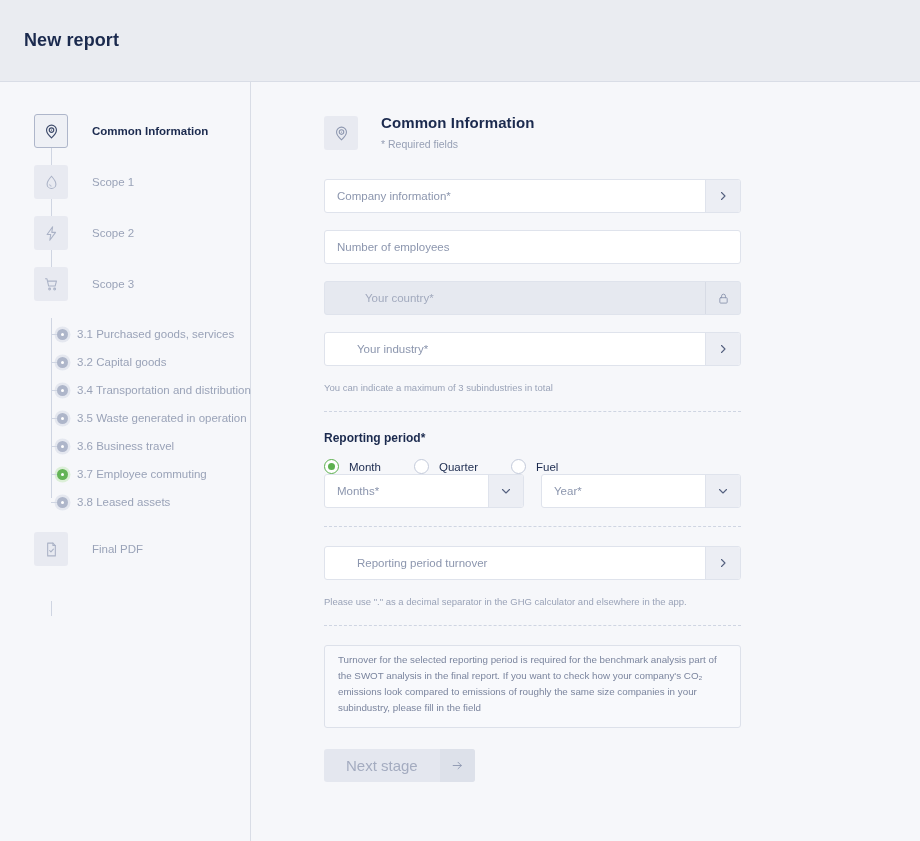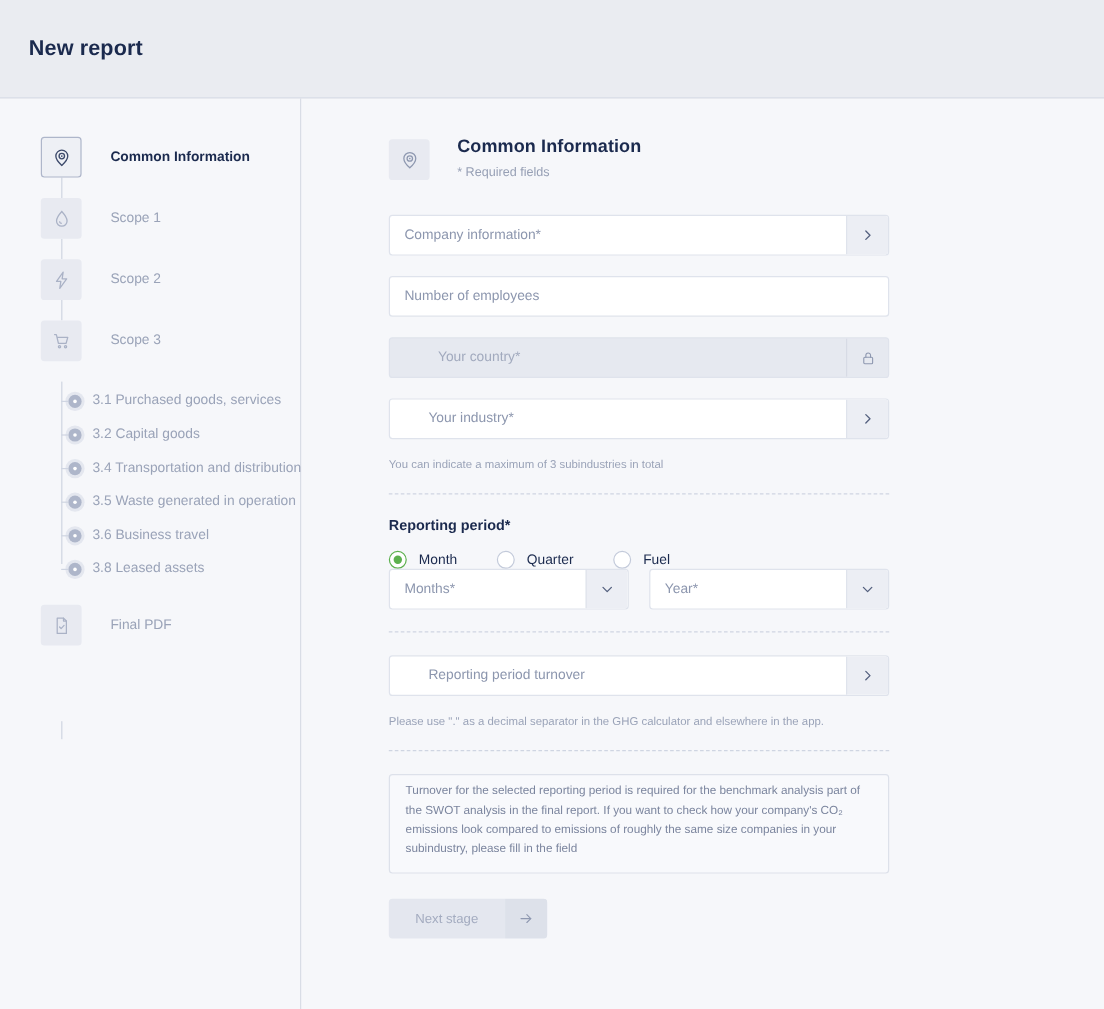--- a/index.html
+++ b/index.html
@@ -209,21 +209,21 @@
   .next-btn {
     display: inline-flex; align-items: stretch;
     height: 33px; margin-top: 21px;
     border-radius: 3px; overflow: hidden;
     background: #e4e7ef;
     cursor: default;
   }
   .next-btn-label {
     display: flex; align-items: center;
     padding: 0 22px;
-    font-size: 11px; color: #a4acc0;
+    font-size: 15px; color: #a4acc0;
   }
   .next-btn-arrow {
     width: 35px;
     background: #dde1ea;
     display: flex; align-items: center; justify-content: center;
   }
 </style>
 </head>
 <body>
 
@@ -297,20 +297,24 @@
       </div>
       <div class="sub-item">
         <span class="bullet"></span>
         <span class="sub-label">3.5 Waste generated in operation</span>
       </div>
       <div class="sub-item">
         <span class="bullet"></span>
         <span class="sub-label">3.6 Business travel</span>
       </div>
       <div class="sub-item">
+        <span class="bullet done"></span>
+        <span class="sub-label">3.7 Employee commuting</span>
+      </div>
+      <div class="sub-item">
         <span class="bullet"></span>
         <span class="sub-label">3.8 Leased assets</span>
       </div>
     </div>
 
     <div class="step-connector" style="top:519px;height:15px;"></div>
 
     <div class="nav-step" style="margin-top:16px;">
       <span class="step-icon">
         <svg width="17" height="17" viewBox="0 0 24 24" fill="none" stroke="#aab2c6" stroke-width="1.5" stroke-linecap="round" stroke-linejoin="round">

